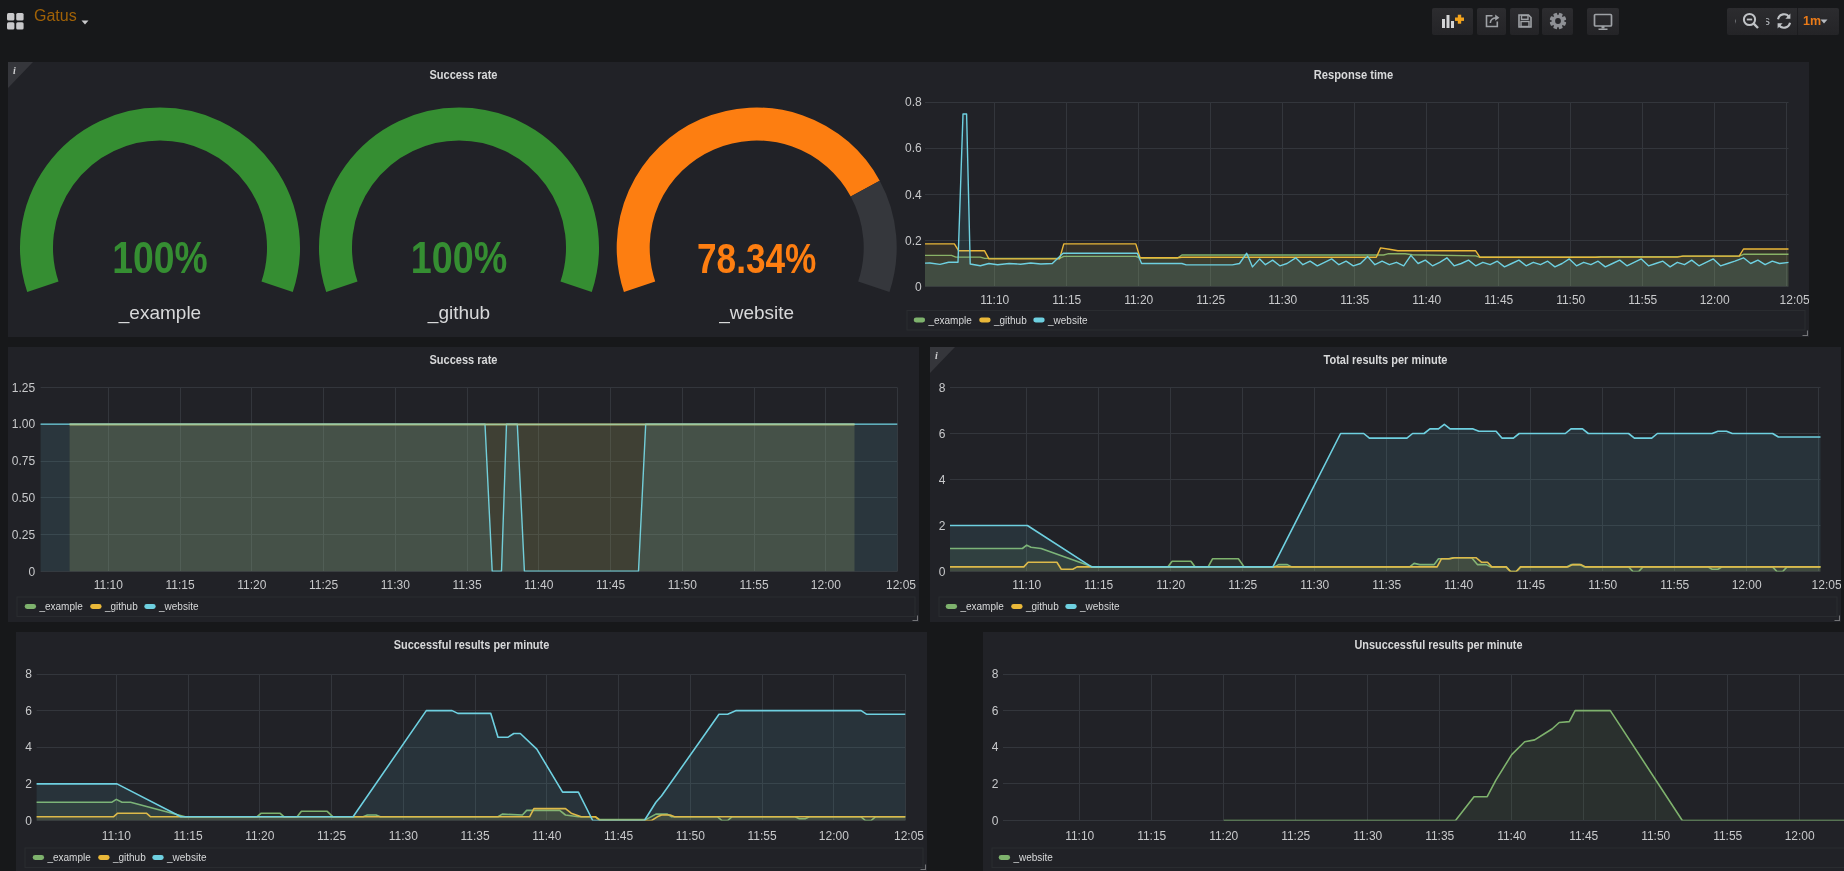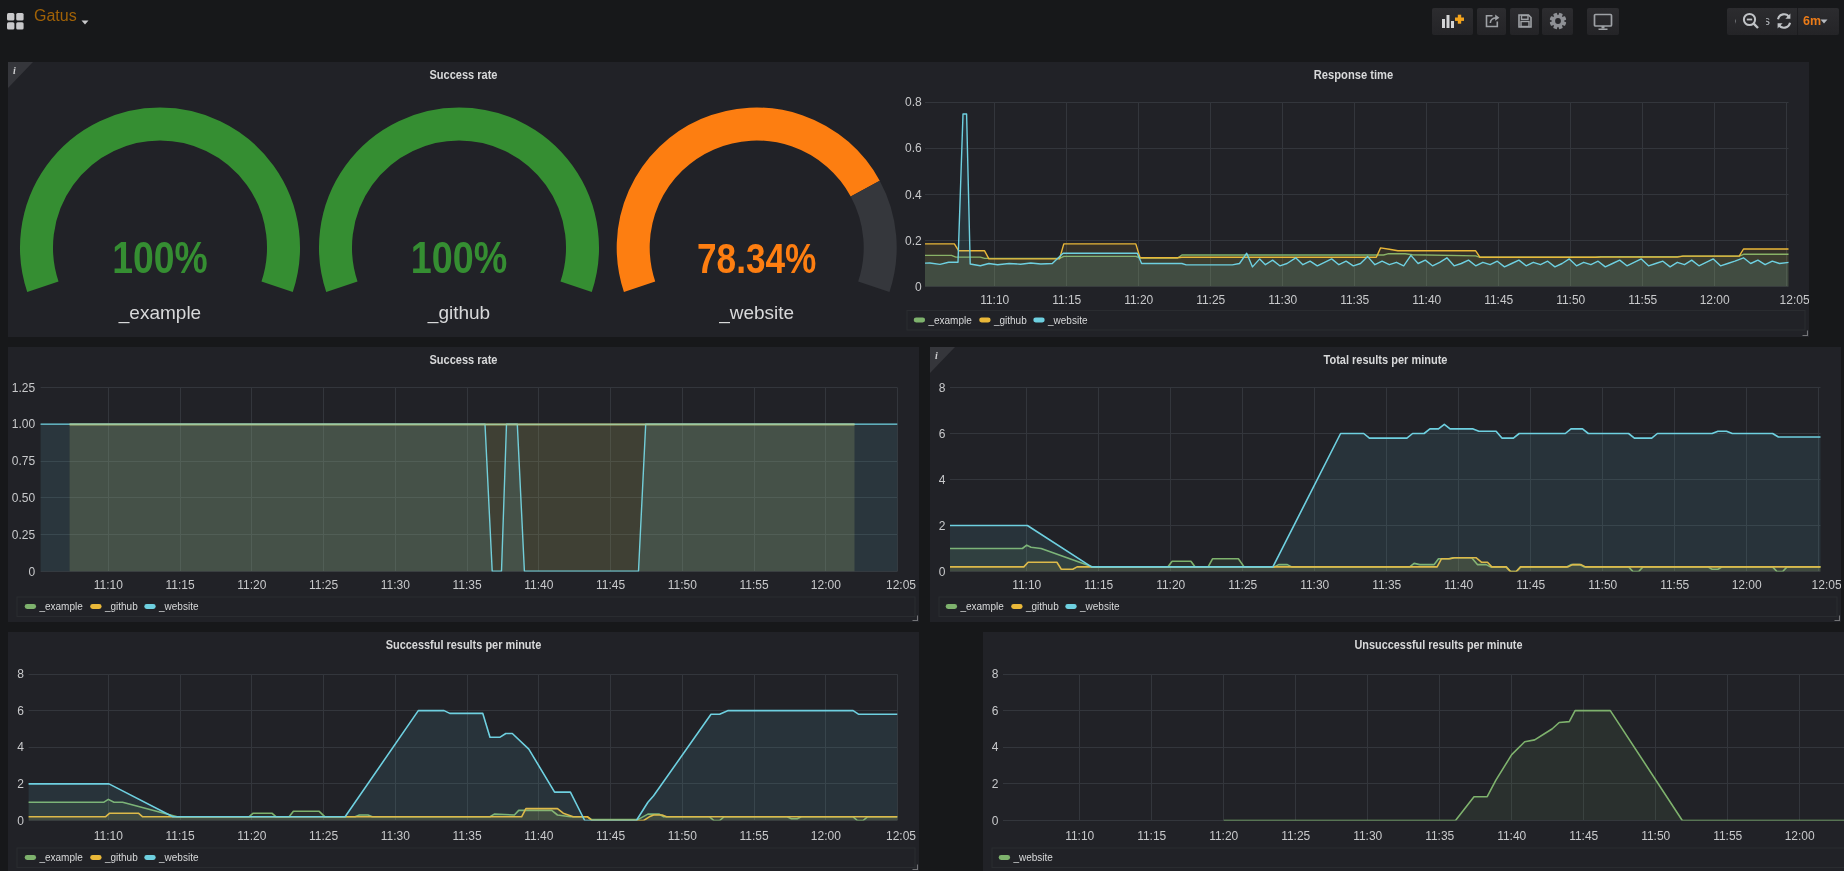--- a/index.html
+++ b/index.html
@@ -81,21 +81,21 @@
     </svg>
   </div>
 <div class="btn" style="left:1770px;top:7.5px;width:62px;height:27px">
     <svg style="position:absolute;left:5px;top:4.5px" width="18" height="18" viewBox="0 0 18 18">
       <path d="M3.0 7.2 A6.1 6.1 0 0 1 14.2 5.2" fill="none" stroke="#c0c3c6" stroke-width="2.1"></path>
       <path d="M15.4 1.6 L15.4 6.8 L10.4 6.8 Z" fill="#c0c3c6"></path>
       <path d="M15.0 10.8 A6.1 6.1 0 0 1 3.8 12.8" fill="none" stroke="#c0c3c6" stroke-width="2.1"></path>
       <path d="M2.6 16.4 L2.6 11.2 L7.6 11.2 Z" fill="#c0c3c6"></path>
     </svg>
     <div style="position:absolute;left:27px;top:0;width:1px;height:27px;background:#1c1c1f"></div>
-    <span style="position:absolute;left:33px;top:6.5px;font-size:12.5px;font-weight:bold;color:#eb7b18">6m</span>
+    <span style="position:absolute;left:33px;top:6.5px;font-size:12.5px;font-weight:bold;color:#eb7b18">1m</span>
     <svg style="position:absolute;right:4px;top:11.5px" width="8" height="5" viewBox="0 0 8 5">
       <path d="M0.5 0.5 L7.5 0.5 L4 4.5 Z" fill="#b6babf"></path>
     </svg>
   </div>
 <div class="panel" style="left:8px;top:62px;width:911px;height:275px">
     <svg width="911" height="275" viewBox="0 0 911 275" font-family="&quot;Liberation Sans&quot;, sans-serif">
       <text x="455.5" y="16.5" text-anchor="middle" font-size="13" font-weight="bold" textLength="68" lengthAdjust="spacingAndGlyphs" fill="#d8d9da">Success rate</text>
       <path d="M0 0 L25 0 L0 26 Z" fill="#35363b"></path>
       <text x="5" y="12" font-size="10" font-weight="bold" font-style="italic" font-family="Liberation Serif, serif" fill="#cfd0d2">i</text>
       <path d="M34.88 224.69 A123.5 123.5 0 1 1 269.12 224.69" fill="none" stroke="#358e32" stroke-width="33"></path>
@@ -282,21 +282,21 @@
       <rect x="9" y="250" width="898" height="19.5" fill="none" stroke="#2a2c30" stroke-width="1"></rect>
       <rect x="15.7" y="257.1" width="11.4" height="4.8" rx="2.4" fill="#7eb26d"></rect>
       <text x="30.4" y="263.3" font-size="10" fill="#d8d9da">_example</text>
       <rect x="81.2" y="257.1" width="11.4" height="4.8" rx="2.4" fill="#eab839"></rect>
       <text x="95.9" y="263.3" font-size="10" fill="#d8d9da">_github</text>
       <rect x="135.3" y="257.1" width="11.4" height="4.8" rx="2.4" fill="#6ed0e0"></rect>
       <text x="150.0" y="263.3" font-size="10" fill="#d8d9da">_website</text>
       <path d="M904.5 273.5 L909.5 273.5 L909.5 268.5" fill="none" stroke="#737477" stroke-width="1.1"></path>
     </svg>
   </div>
-<div class="panel" style="left:8px;top:632px;width:911px;height:239px">
+<div class="panel" style="left:16px;top:632px;width:911px;height:239px">
     <svg width="911" height="239" viewBox="0 0 911 239" font-family="&quot;Liberation Sans&quot;, sans-serif">
       <text x="455.5" y="16.5" text-anchor="middle" font-size="13" font-weight="bold" textLength="155.5" lengthAdjust="spacingAndGlyphs" fill="#d8d9da">Successful results per minute</text>
       <clipPath id="cp5">
         <rect x="20.6" y="28" width="868.7" height="160.5"></rect>
       </clipPath>
       <line x1="20.6" y1="188.5" x2="889.3" y2="188.5" stroke="#33363c" stroke-width="1"></line>
       <line x1="20.6" y1="151.5" x2="889.3" y2="151.5" stroke="#33363c" stroke-width="1"></line>
       <line x1="20.6" y1="115.5" x2="889.3" y2="115.5" stroke="#33363c" stroke-width="1"></line>
       <line x1="20.6" y1="78.5" x2="889.3" y2="78.5" stroke="#33363c" stroke-width="1"></line>
       <line x1="20.6" y1="42.5" x2="889.3" y2="42.5" stroke="#33363c" stroke-width="1"></line>

